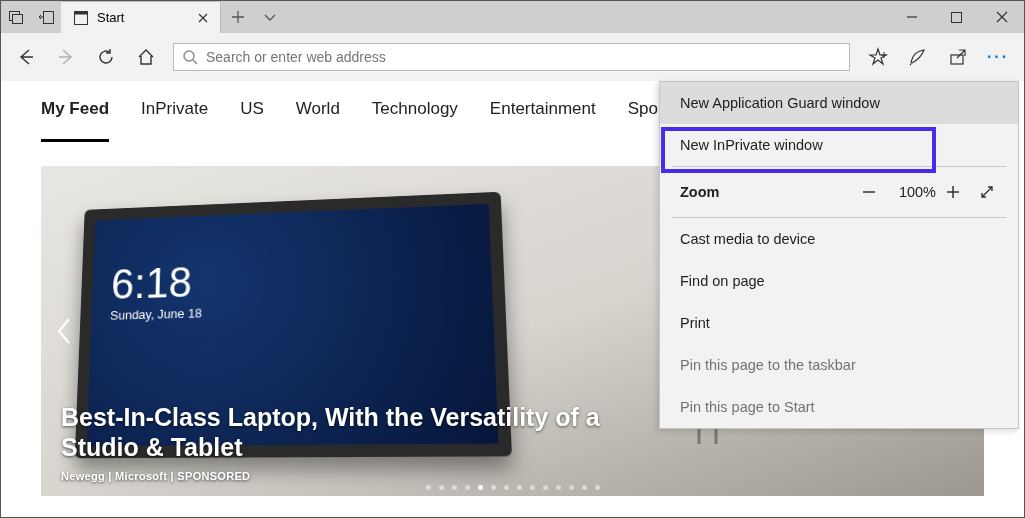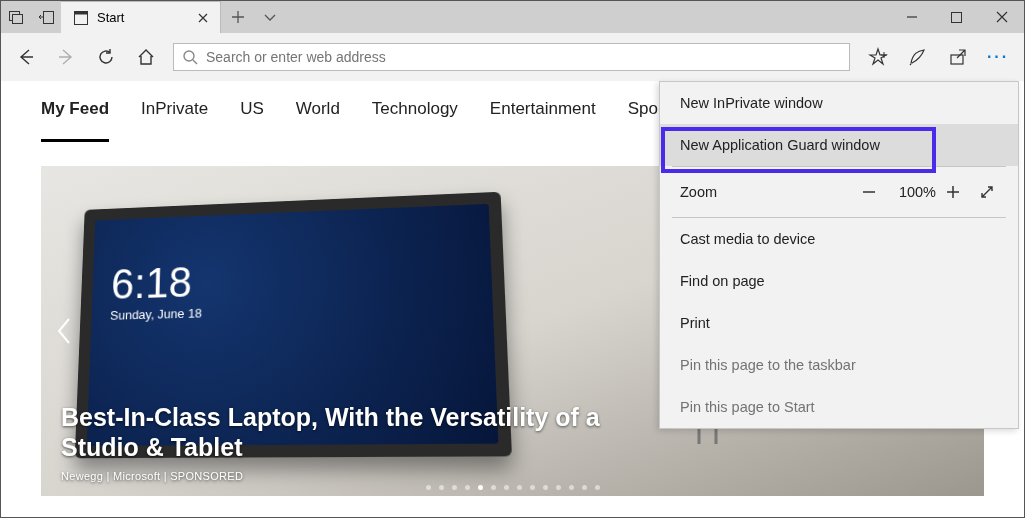--- a/index.html
+++ b/index.html
@@ -35,32 +35,32 @@
 .hero .laptop { position:absolute; left:30px; top:30px; width:430px; height:260px; background:#2a2a2a; border-radius:6px; transform:perspective(900px) rotateX(10deg) rotateY(-8deg); box-shadow:0 12px 20px rgba(0,0,0,0.4); }
 .hero .laptop .screen { position:absolute; inset:12px; background:radial-gradient(circle at 30% 30%, #14356f, #06163a); border-radius:3px; color:#fff; padding:45px 20px; }
 .hero .laptop .screen .time { font-size:44px; font-weight:200; }
 .hero .laptop .screen .date { font-size:13px; }
 .hero .crane { position:absolute; right:160px; top:20px; width:220px; height:260px; }
 .hero .arrow { position:absolute; top:50%; transform:translateY(-50%); width:34px; height:60px; color:#fff; display:flex; align-items:center; justify-content:center; font-size:24px; text-shadow:0 0 4px #000; }
 .hero .arrow.prev { left:6px; }
 .hero .arrow.next { right:6px; }
 .hero .overlay { position:absolute; left:20px; bottom:14px; color:#fff; text-shadow:0 1px 3px rgba(0,0,0,0.6); }
 .hero .overlay .headline { font-size:25px; font-weight:700; line-height:1.2; }
-.hero .overlay .src { font-size:11px; margin-top:8px; font-weight:400; letter-spacing:0.3px; }
+.hero .overlay .src { font-size:11px; margin-top:8px; font-weight:700; letter-spacing:0.3px; }
 .hero .dots { position:absolute; bottom:6px; left:50%; transform:translateX(-50%); display:flex; gap:8px; }
 .hero .dots span { width:5px; height:5px; border-radius:50%; background:rgba(255,255,255,0.5); }
 .hero .dots span.active { background:#fff; }
 
 .menu { position:absolute; top:80px; right:5px; width:360px; background:#f2f2f2; border:1px solid #c7c7c7; box-shadow:-2px 2px 6px rgba(0,0,0,0.15); font-size:14.5px; color:#222; }
 .menu .mi { padding:13px 20px; }
 .menu .mi.hover { background:#dcdcdc; }
 .menu .mi.disabled { color:#737373; }
 .menu hr { border:none; border-top:1px solid #c7c7c7; margin:0 12px; }
 .menu .zoom-row { display:flex; align-items:center; padding:10px 14px 10px 20px; }
-.menu .zoom-row .zlbl { flex:1; }
+.menu .zoom-row .zlbl { flex:1;font-weight:bold; }
 .menu .zoom-row .zbtn { width:34px; height:30px; display:flex; align-items:center; justify-content:center; }
 .menu .zoom-row .zval { width:50px; text-align:right; }
 .highlight-box { position:absolute; border:4px solid #4a2aeb; pointer-events:none; }
 
 svg { display:block; }
 </style>
 </head>
 <body>
 
 <div class="titlebar">
@@ -235,22 +235,22 @@
         <span></span>
         <span></span>
         <span></span>
         <span></span>
         <span></span>
       </div>
   </div>
 </div>
 
 <div class="menu">
+  <div class="mi hover">New Application Guard window</div>
   <div class="mi">New InPrivate window</div>
-  <div class="mi hover">New Application Guard window</div>
   <hr>
   <div class="zoom-row">
     <span class="zlbl">Zoom</span>
     <div class="zbtn">
       <svg width="16" height="16">
           <path d="M2 8 H14" stroke="#333" stroke-width="1.5"></path>
         </svg>
     </div>
     <span class="zval">100%</span>
     <div class="zbtn">

